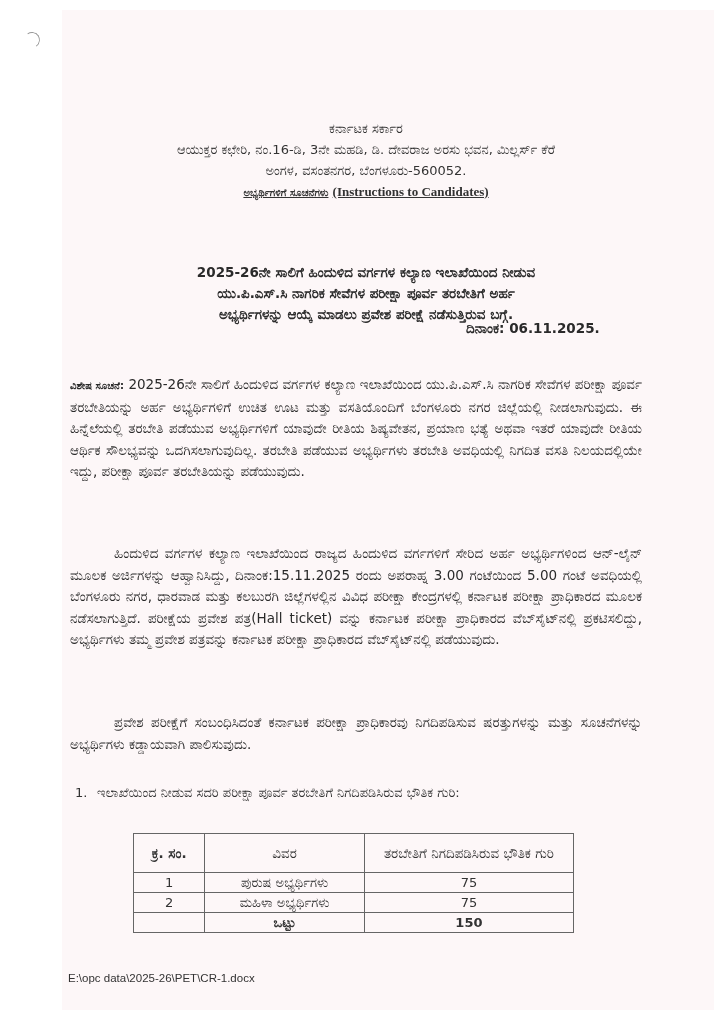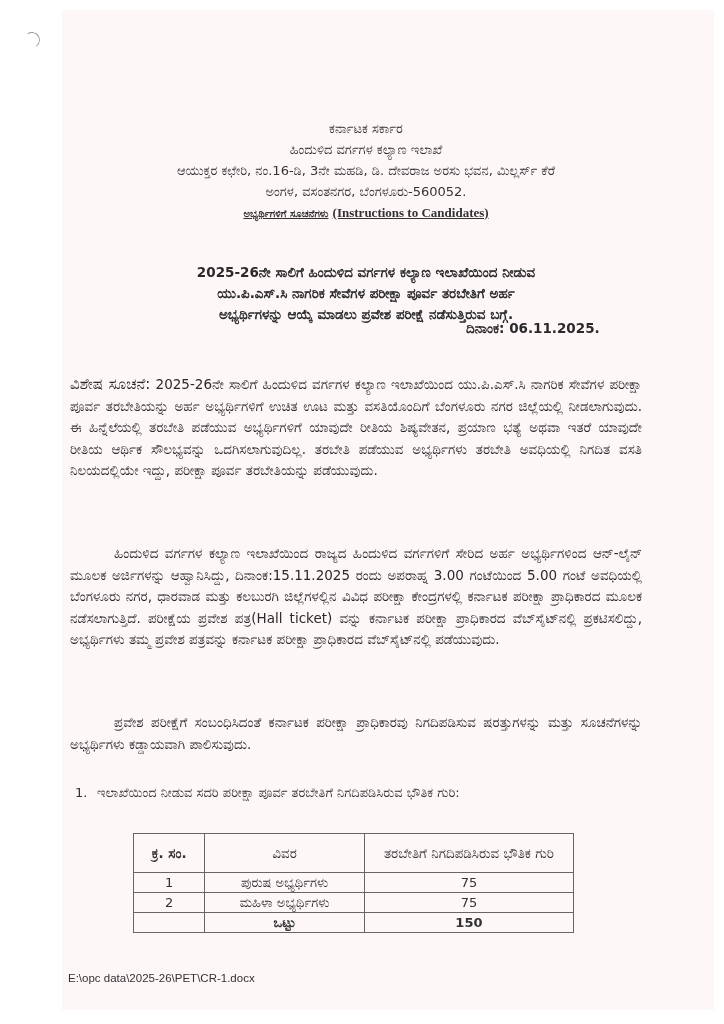--- a/index.html
+++ b/index.html
@@ -84,22 +84,22 @@
     .para {
       position: absolute;
       left: 70px;
       width: 572px;
       font-size: 13.5px;
       line-height: 21.5px;
       text-align: justify;
       color: #2a2a2a;
     }
     .para .lead {
-      font-weight: normal;
-      font-size: 15px;
+      font-weight: bold;
+      font-size: 10px;
     }
     .indent { display: inline-block; width: 44px; }
     .list-item {
       position: absolute;
       left: 75px;
       top: 782px;
       width: 580px;
       font-size: 13px;
       line-height: 21px;
       color: #333;
@@ -152,21 +152,20 @@
     }
   </style>
 </head>
 <body>
 
 <div class="paper"></div>
 <div class="scan-mark"></div>
 
 <div class="header-block" style="top:118px;">
   <span class="h-line">ಕರ್ನಾಟಕ ಸರ್ಕಾರ</span>
-  <span class="h-line">ಹಿಂದುಳಿದ ವರ್ಗಗಳ ಕಲ್ಯಾಣ ಇಲಾಖೆ</span>
   <span class="h-line">ಆಯುಕ್ತರ ಕಛೇರಿ, ನಂ.16-ಡಿ, 3ನೇ ಮಹಡಿ, ಡಿ. ದೇವರಾಜ ಅರಸು ಭವನ, ಮಿಲ್ಲರ್ಸ್ ಕೆರೆ</span>
   <span class="h-line">ಅಂಗಳ, ವಸಂತನಗರ, ಬೆಂಗಳೂರು-560052.</span>
   <span class="h-line">
     <span class="h-instr">ಅಭ್ಯರ್ಥಿಗಳಿಗೆ ಸೂಚನೆಗಳು</span>
     <span class="h-instr h-instr-en">(Instructions to Candidates)</span>
   </span>
 </div>
 
 <div class="subject">
   <div>2025-26ನೇ ಸಾಲಿಗೆ ಹಿಂದುಳಿದ ವರ್ಗಗಳ ಕಲ್ಯಾಣ ಇಲಾಖೆಯಿಂದ ನೀಡುವ</div>

